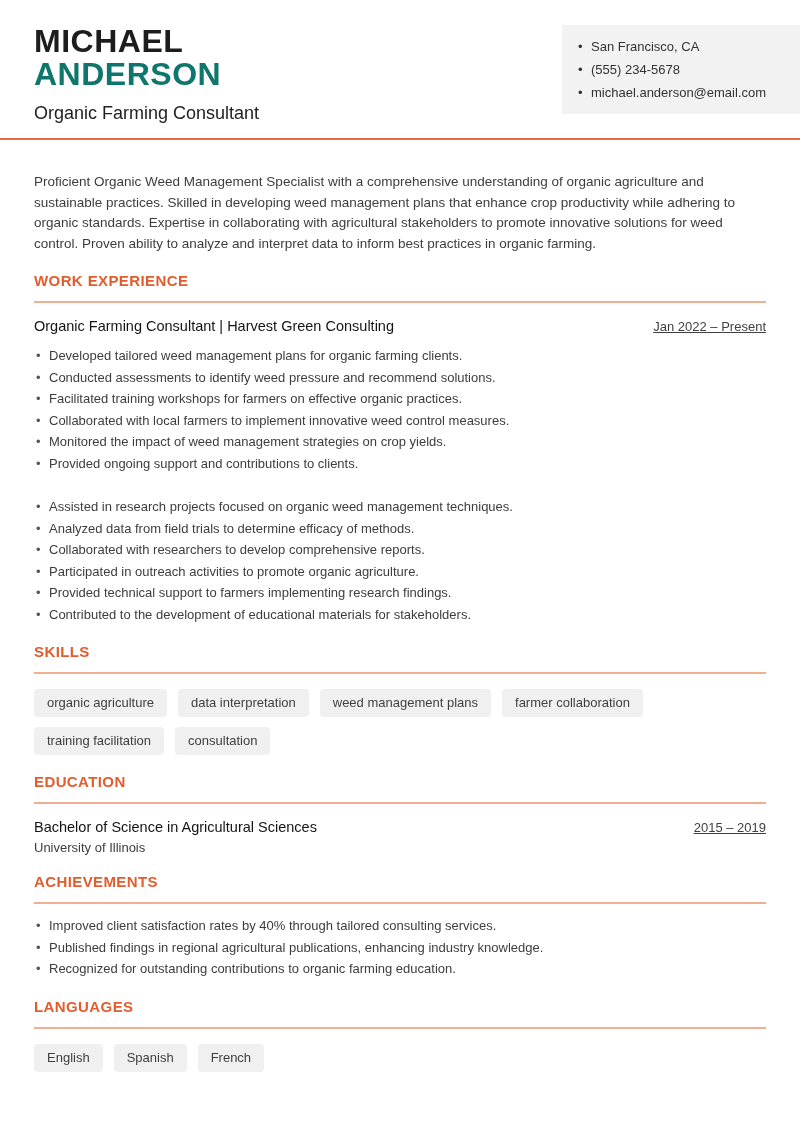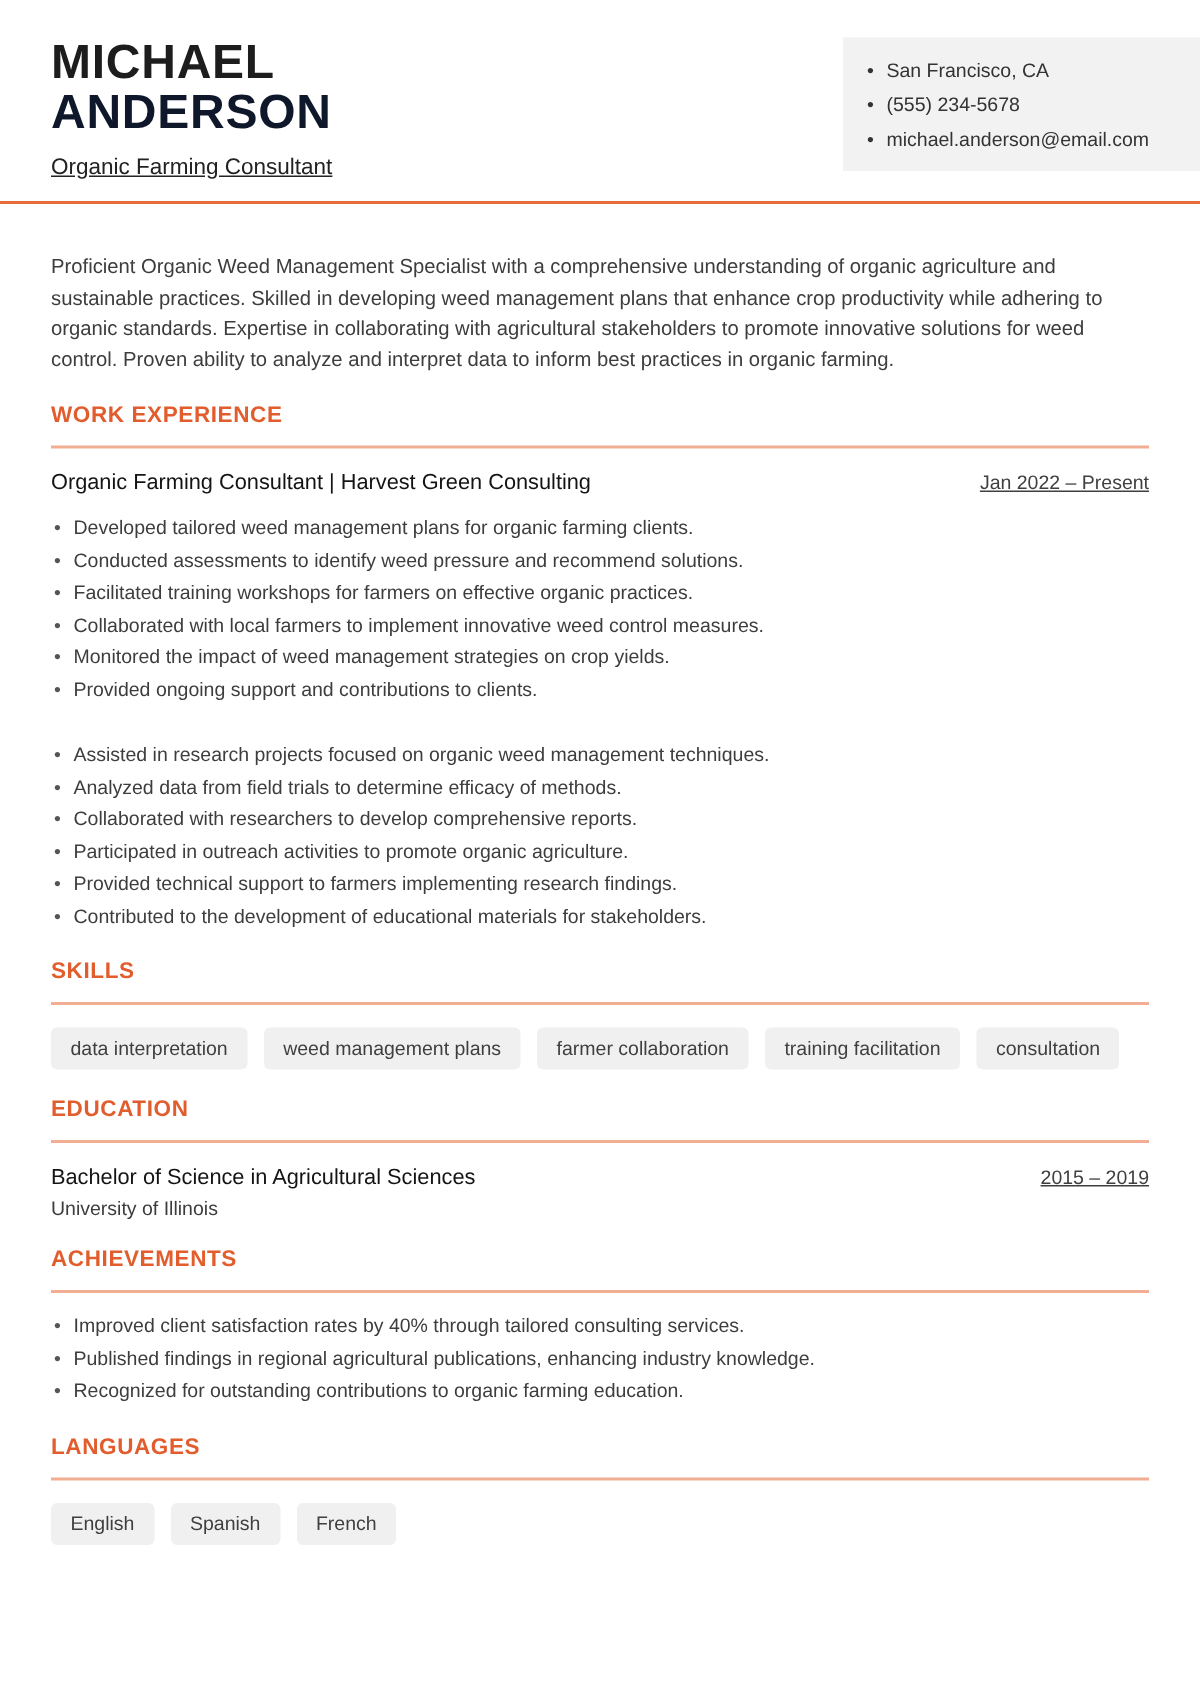--- a/index.html
+++ b/index.html
@@ -25,26 +25,25 @@
   }
   .name {
     margin: 0;
     font-size: 32px;
     line-height: 33px;
     font-weight: bold;
     letter-spacing: 0.5px;
     color: #1d1d1d;
   }
   .name span { display: block; }
-  .name .name-last { color: #0f172a; }
+  .name .name-last { color: #0f766e; }
   .role {
     margin-top: 12px;
-    font-size: 15px;
+    font-size: 18px;
     color: #222222;
-    text-decoration: underline;
   }
   .contact-box {
     margin-left: auto;
     width: 238px;
     background: #f2f2f2;
     padding: 10px 16px;
   }
   .contact-list {
     list-style: none;
     margin: 0;
@@ -206,20 +205,21 @@
           <li><span class="bullet-glyph">•</span><span>Participated in outreach activities to promote organic agriculture.</span></li>
           <li><span class="bullet-glyph">•</span><span>Provided technical support to farmers implementing research findings.</span></li>
           <li><span class="bullet-glyph">•</span><span>Contributed to the development of educational materials for stakeholders.</span></li>
         </ul>
       </article>
     </section>
 
     <section>
       <h2 class="section-title">SKILLS</h2>
       <div class="tags">
+        <span class="tag">organic agriculture</span>
         <span class="tag">data interpretation</span>
         <span class="tag">weed management plans</span>
         <span class="tag">farmer collaboration</span>
         <span class="tag">training facilitation</span>
         <span class="tag">consultation</span>
       </div>
     </section>
 
     <section>
       <h2 class="section-title">EDUCATION</h2>

